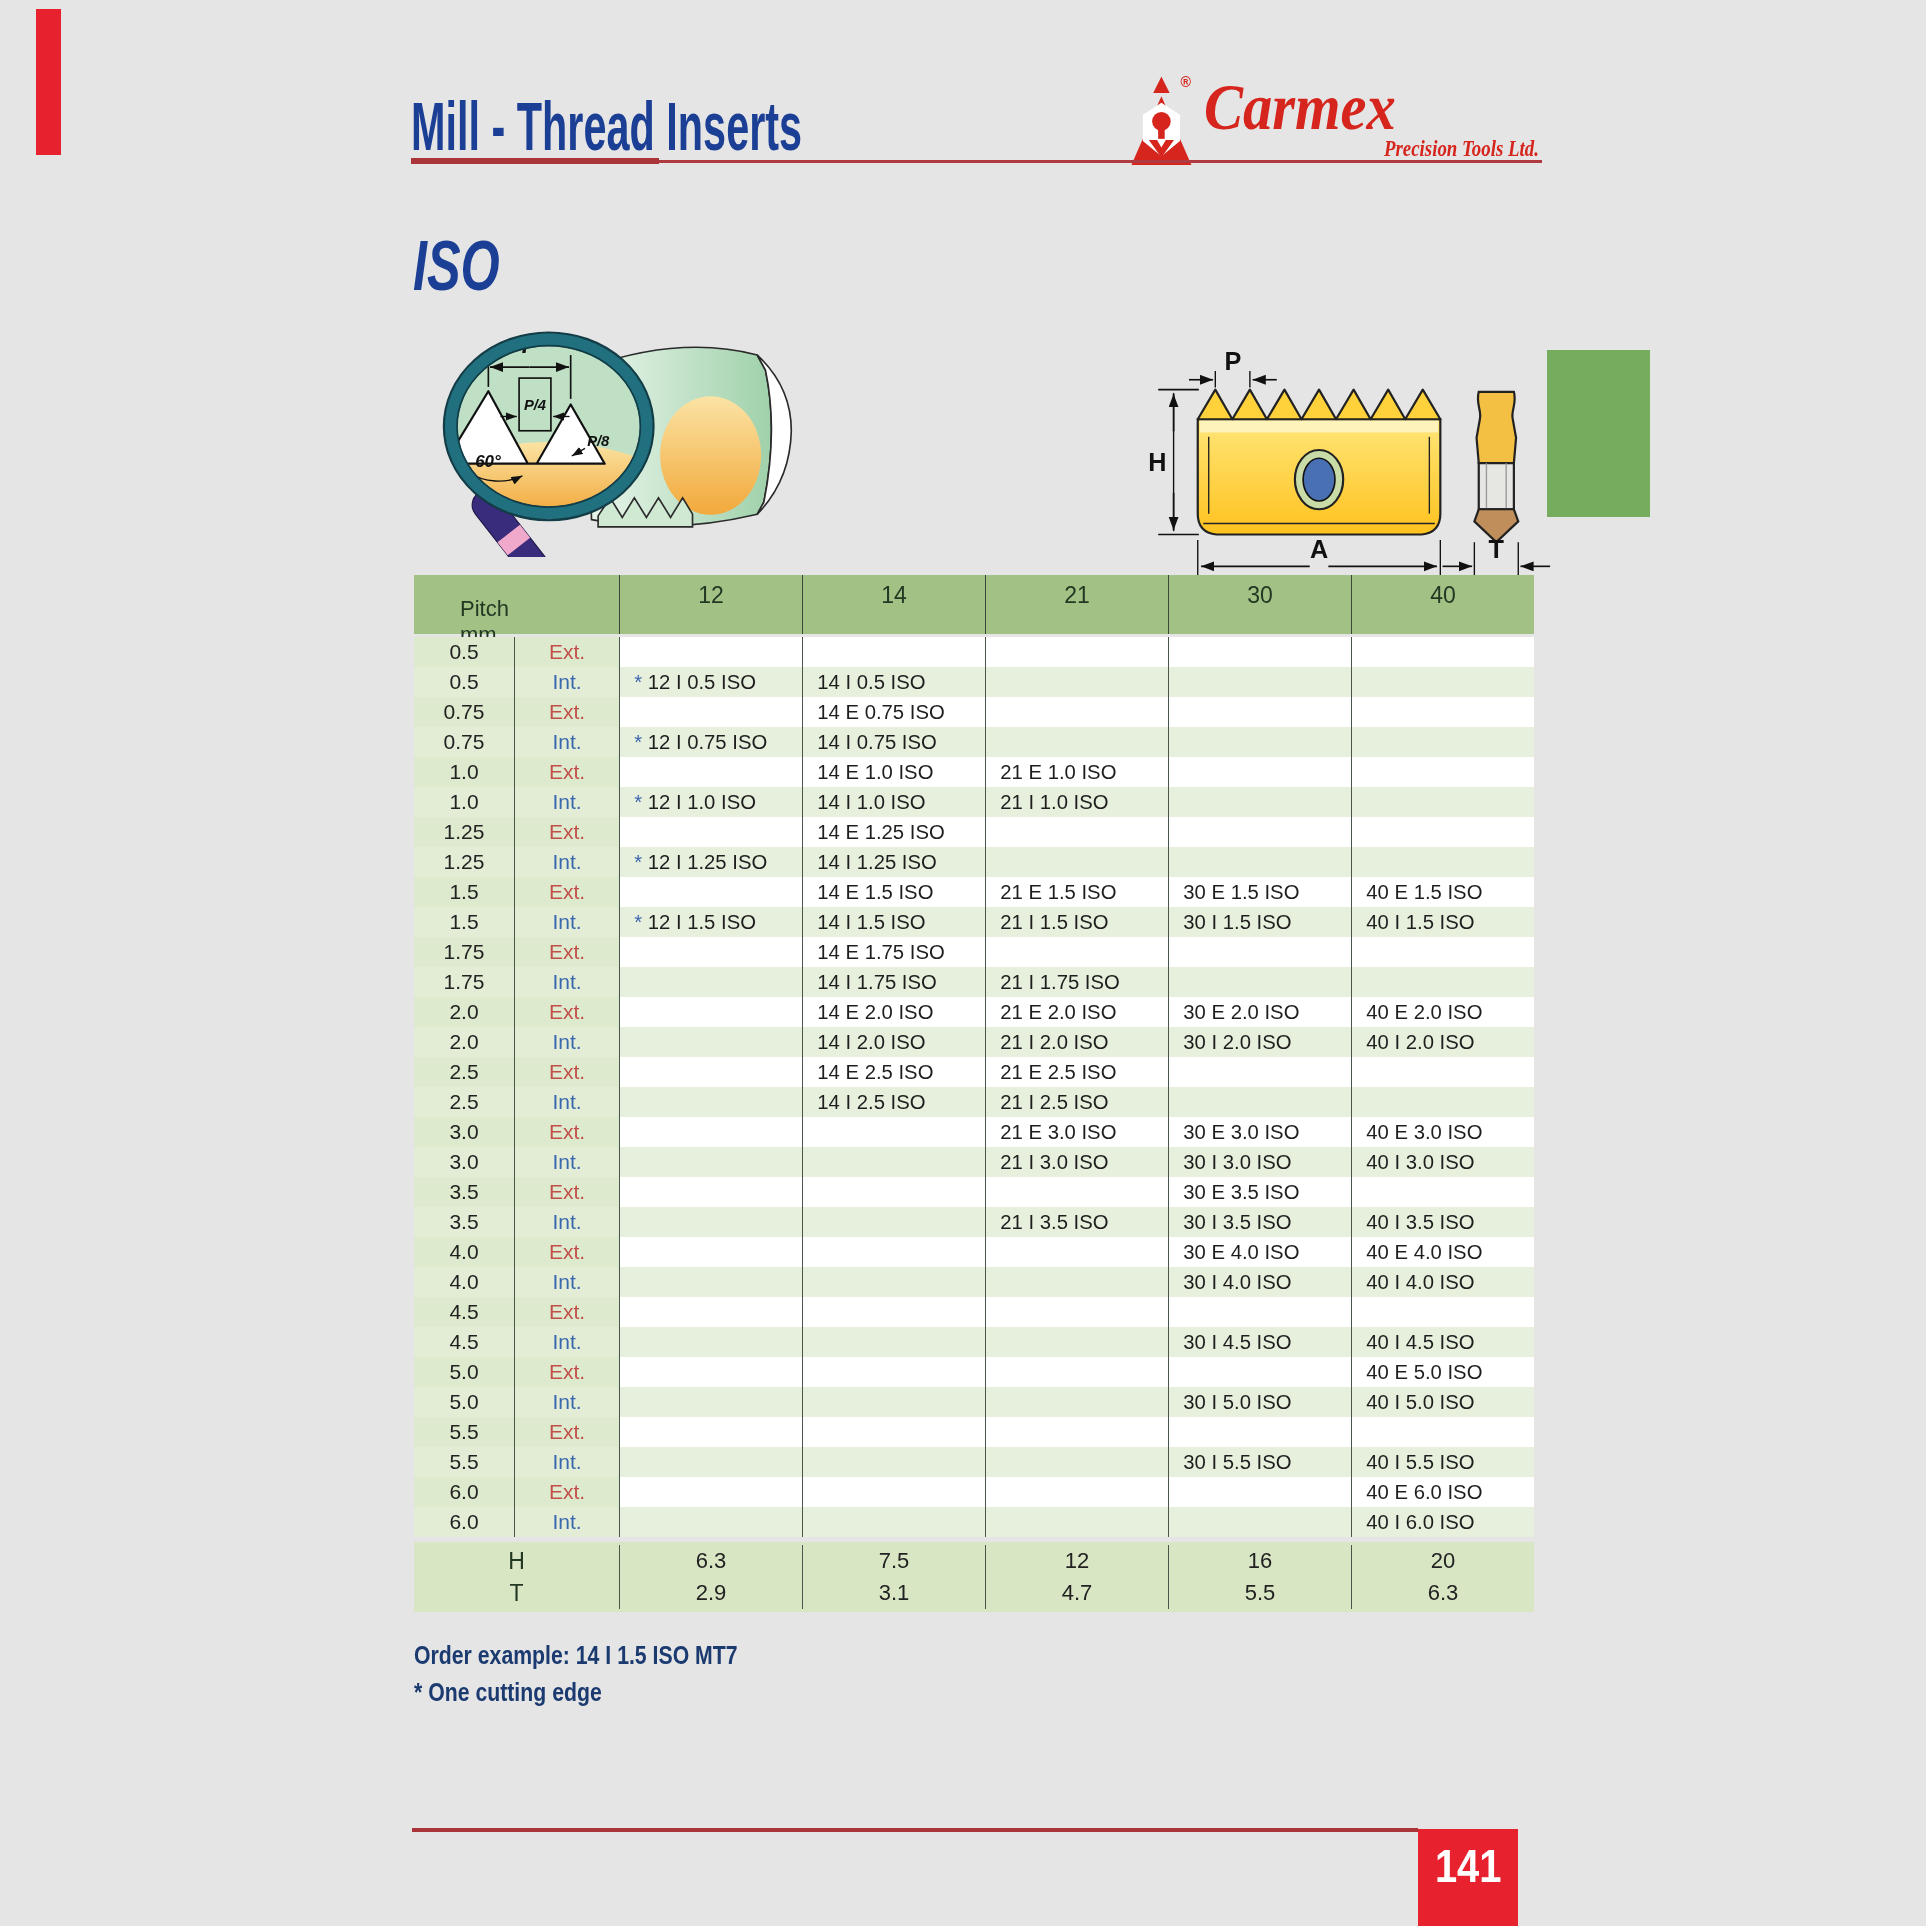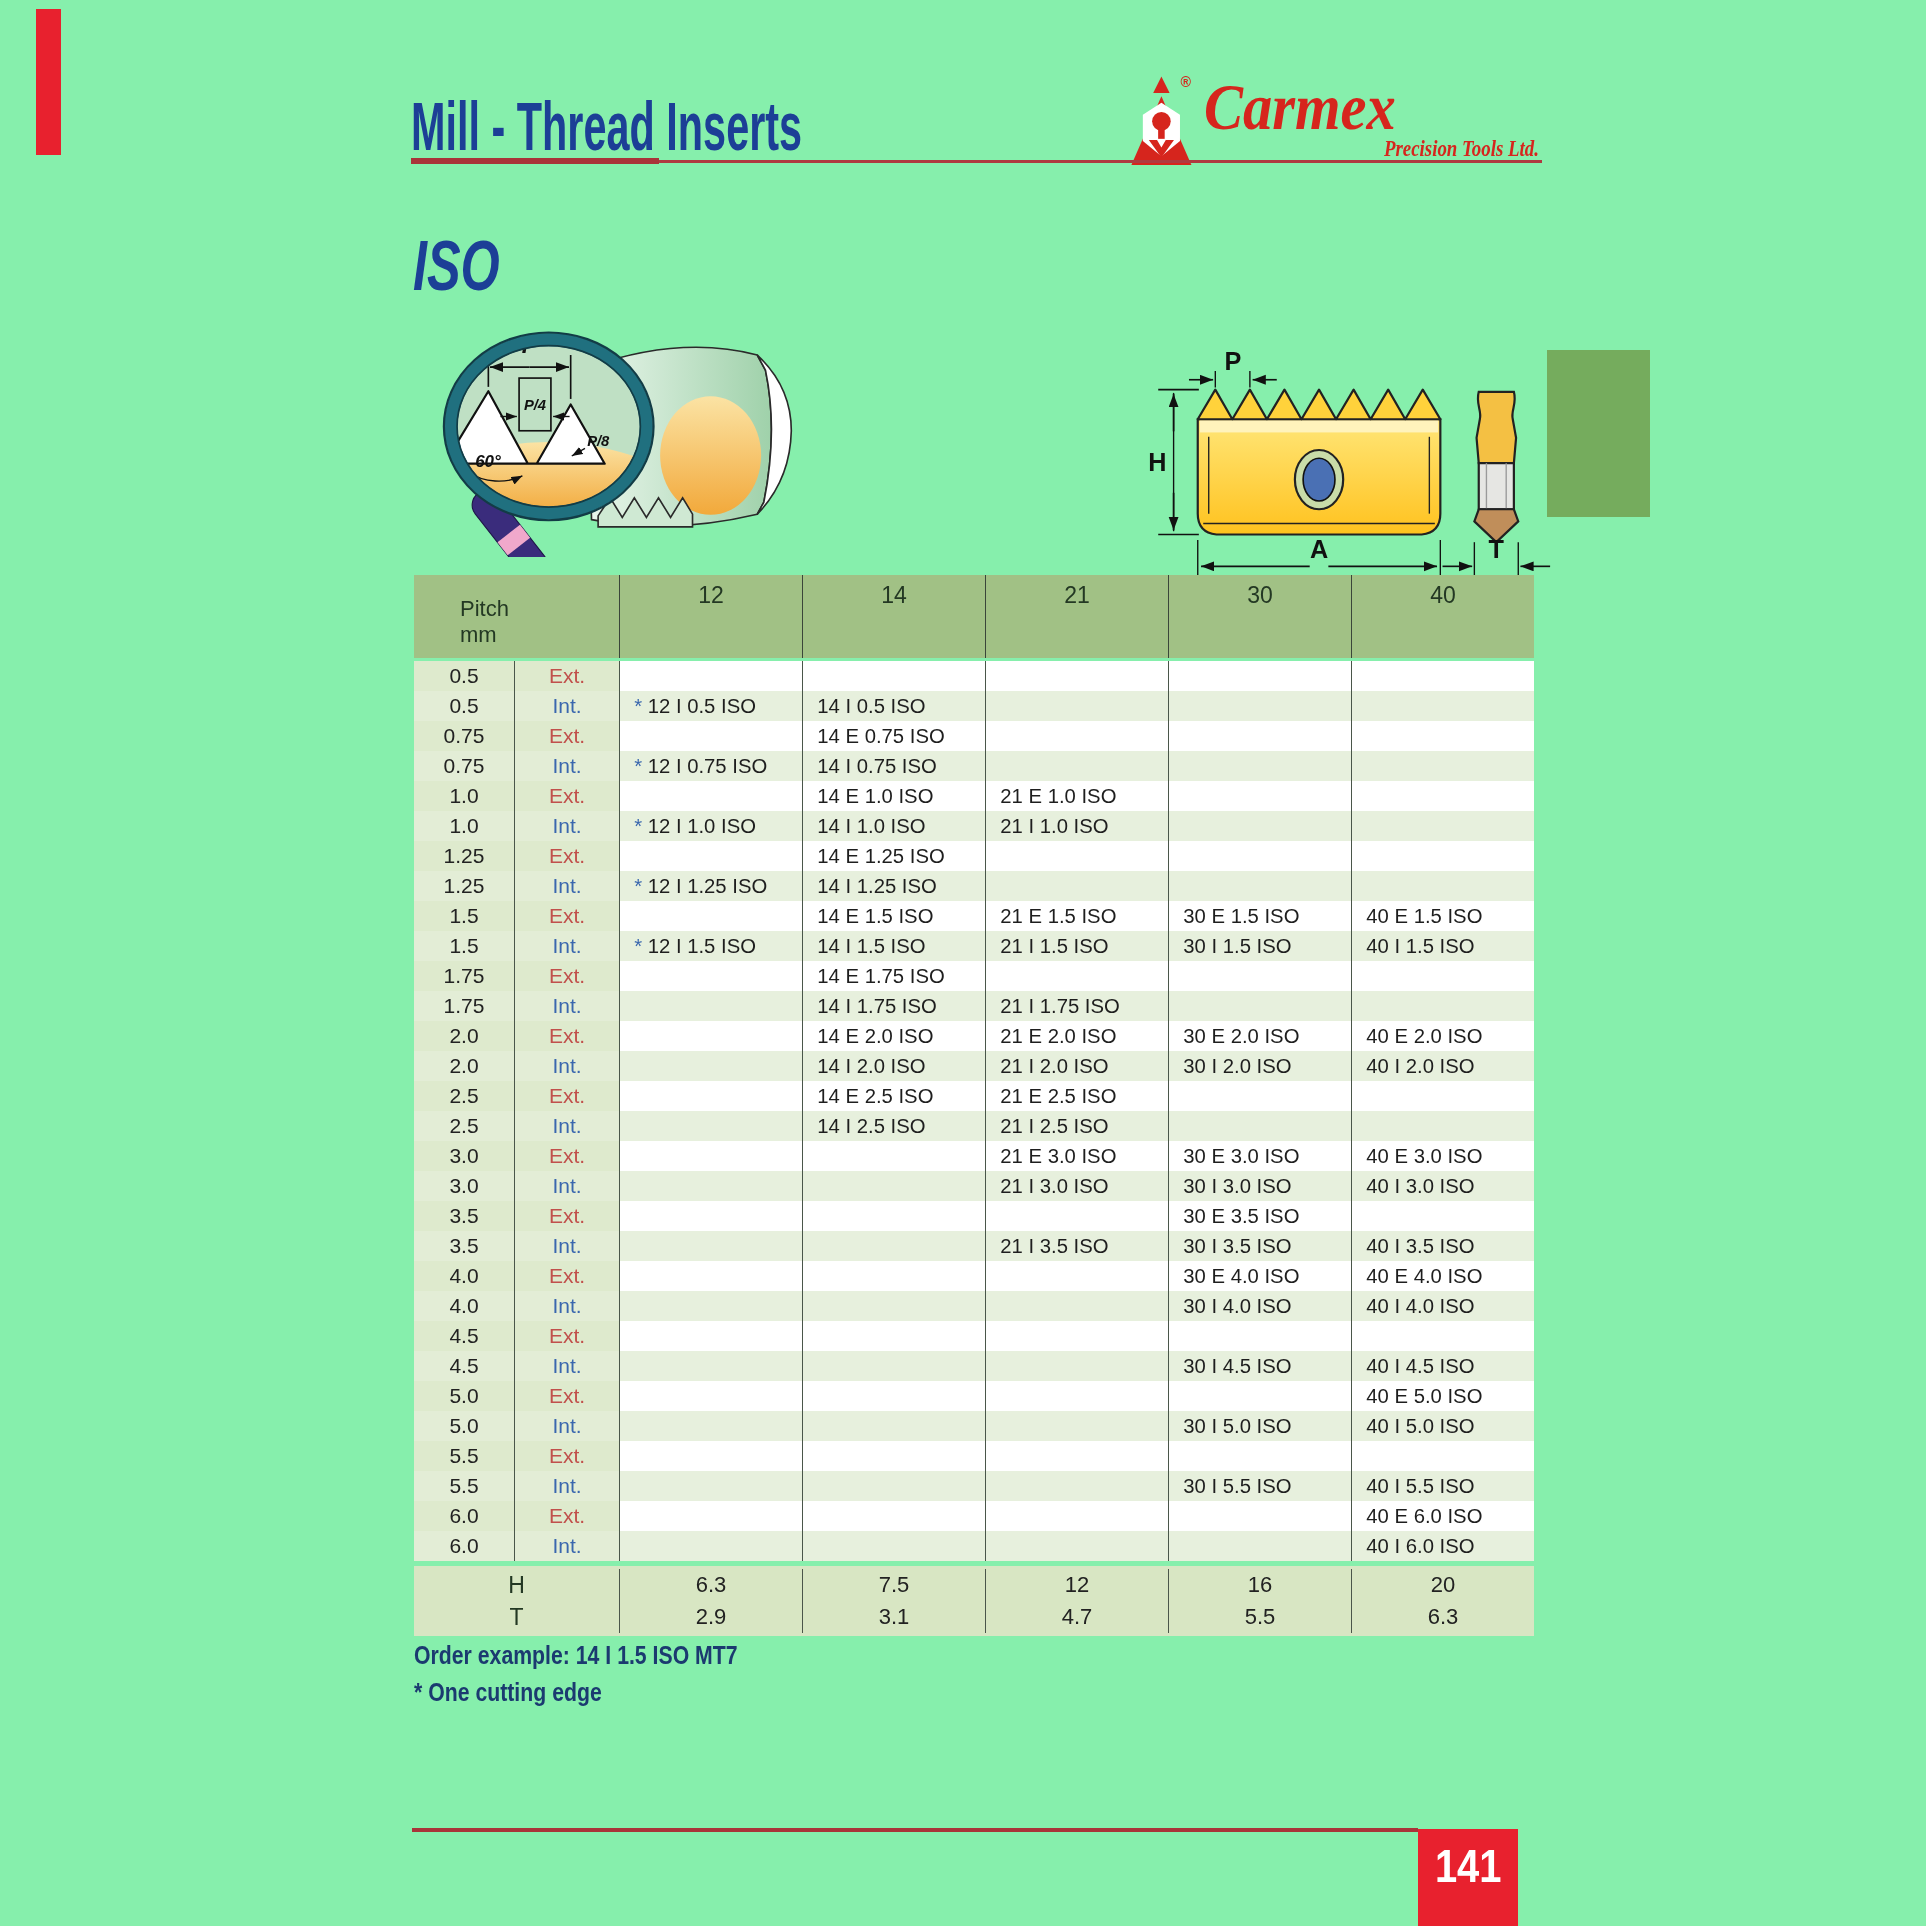--- a/index.html
+++ b/index.html
@@ -1,37 +1,37 @@
 <!DOCTYPE html>
 <html style="font-size:8.8px"><head>
 <meta charset="utf-8">
 <style>
   html,body{margin:0;padding:0;background:#ffffff;}
-  #page{position:relative;width:1926px;height:1926px;background:#86efac;overflow:hidden;
+  #page{position:relative;width:1926px;height:1926px;background:#e5e5e5;overflow:hidden;
         font-family:"Liberation Sans",sans-serif;color:#1e1e1e;}
   .abs{position:absolute;}
   
   .corner-bar{left:36px;top:8.8px;width:25px;height:146px;background:#E8212E;}
   .side-tab{left:1547px;top:350px;width:103px;height:167px;background:#75AC5D;}
   
   .title{left:411px;top:92px;font-size:69px;font-weight:bold;color:#1C3F96;line-height:1;white-space:nowrap;}
   .squeeze{display:inline-block;transform:scaleX(.60);transform-origin:0 50%;}
   .rule-thick{left:411px;top:158px;width:248px;height:5.5px;background:#A93439;}
   .rule-thin{left:659px;top:160px;width:883px;height:3.3px;background:#AF3A40;}
   .logo{left:1127px;top:71px;width:428px;height:110px;}
   .brand{position:absolute;left:77px;top:4.4px;font-family:"Liberation Serif",serif;font-style:italic;
          font-weight:bold;font-size:65px;color:#D6251D;line-height:1;transform:scaleX(.9);transform-origin:0 0;white-space:nowrap;}
   .tagline{position:absolute;left:257px;top:65px;font-family:"Liberation Serif",serif;font-style:italic;
            font-weight:bold;font-size:23px;color:#D6251D;transform:scaleX(.82);transform-origin:0 0;white-space:nowrap;}
   .iso{left:413px;top:231px;font-size:70px;font-weight:bold;font-style:italic;color:#1C3F96;line-height:1;text-align:center;}
   .iso .squeeze{transform:scaleX(.72);}
   
   .tableWrap{left:414px;top:575px;width:1120px;}
   .tableWrap *{box-sizing:border-box;}
-  .thead{display:flex;height:83px;background:#A1C185;color:#233823;}
+  .thead{display:flex;height:59px;background:#A1C185;color:#233823;}
   .th-left{width:205px;padding-left:46px;padding-top:21px;font-size:22px;line-height:1.2;}
   .th-right{flex:1;border-left:1.6px solid #3A463A;display:flex;flex-direction:column;}
   .th-title{height:34px;padding-top:8.8px;text-align:center;font-size:23px;}
   .th-sizes{display:flex;flex:1;}
   .size-cell{flex:1;text-align:center;font-size:23px;padding-top:6.6px;border-left:1.6px solid #3A463A;}
   .size-cell:first-child{border-left:none;}
   .tbody{margin-top:3.3px;}
   .trow{display:flex;height:30px;line-height:30px;}
   .c-pitch{width:100px;text-align:center;font-size:21px;background:#DEEACD;color:#222;}
   .c-type{width:105px;text-align:center;font-size:21px;background:#DEEACD;border-left:1.1px solid #4A564A;}

